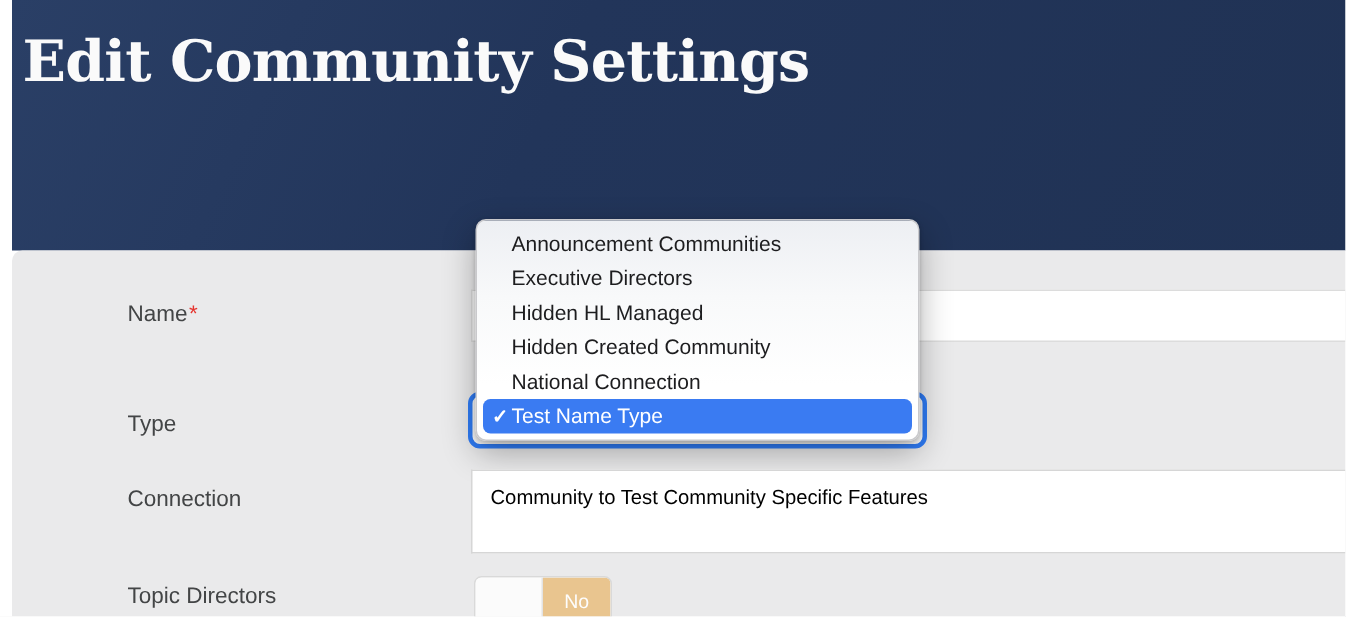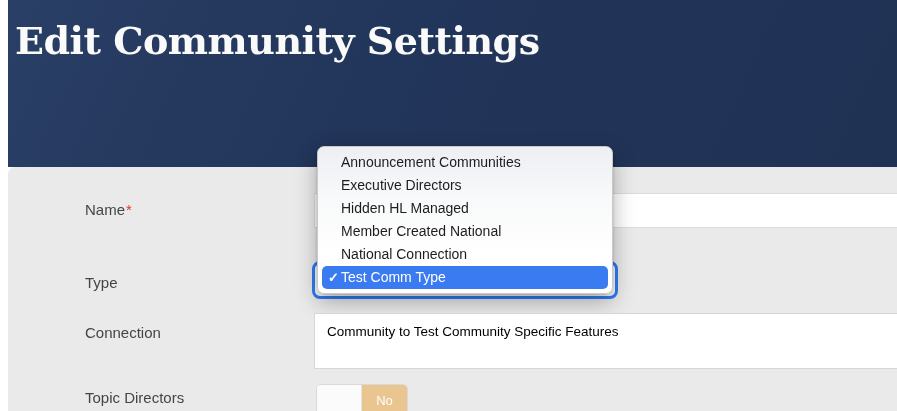--- a/index.html
+++ b/index.html
@@ -109,23 +109,23 @@
   <div class="field-label lbl-name"><span>Name</span><span class="req">*</span></div>
   <input class="name-input" type="text" value="" style="">
 
   <div class="field-label lbl-type"><span>Type</span></div>
   <div class="type-select"></div>
 
   <div class="menu">
       <div class="menu-item"><span class="check"></span><span>Announcement Communities</span></div>
       <div class="menu-item"><span class="check"></span><span>Executive Directors</span></div>
       <div class="menu-item"><span class="check"></span><span>Hidden HL Managed</span></div>
-      <div class="menu-item"><span class="check"></span><span>Member Created National</span></div>
+      <div class="menu-item"><span class="check"></span><span>Hidden Created Community</span></div>
       <div class="menu-item"><span class="check"></span><span>National Connection</span></div>
-      <div class="menu-item selected"><span class="check">✓</span><span>Test Comm Type</span></div>
+      <div class="menu-item selected"><span class="check">✓</span><span>Test Name Type</span></div>
     </div>
 
   <div class="field-label lbl-desc"><span>Connection</span></div>
   <textarea class="desc-textarea" style="">Community to Test Community Specific Features</textarea>
 
   <div class="field-label lbl-topic"><span>Topic Directors</span></div>
   <div class="toggle">
     <div class="toggle-knob"></div>
     <div class="toggle-off">No</div>
   </div>

